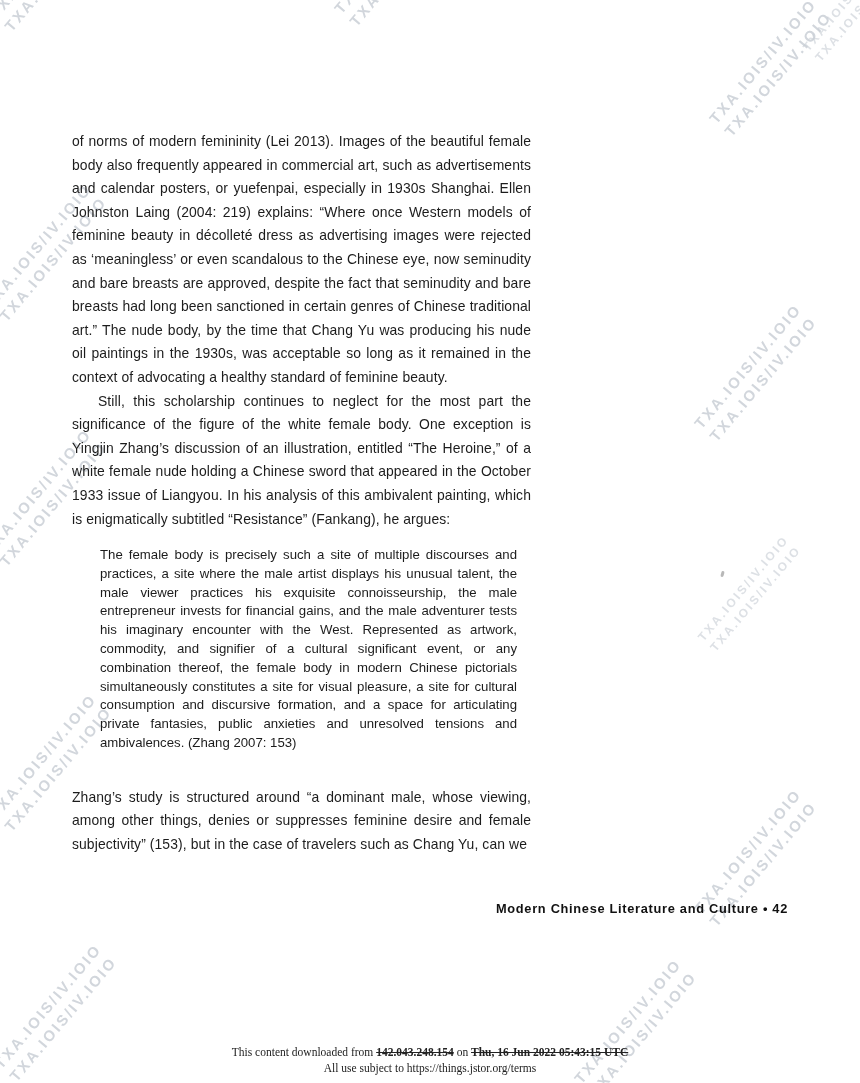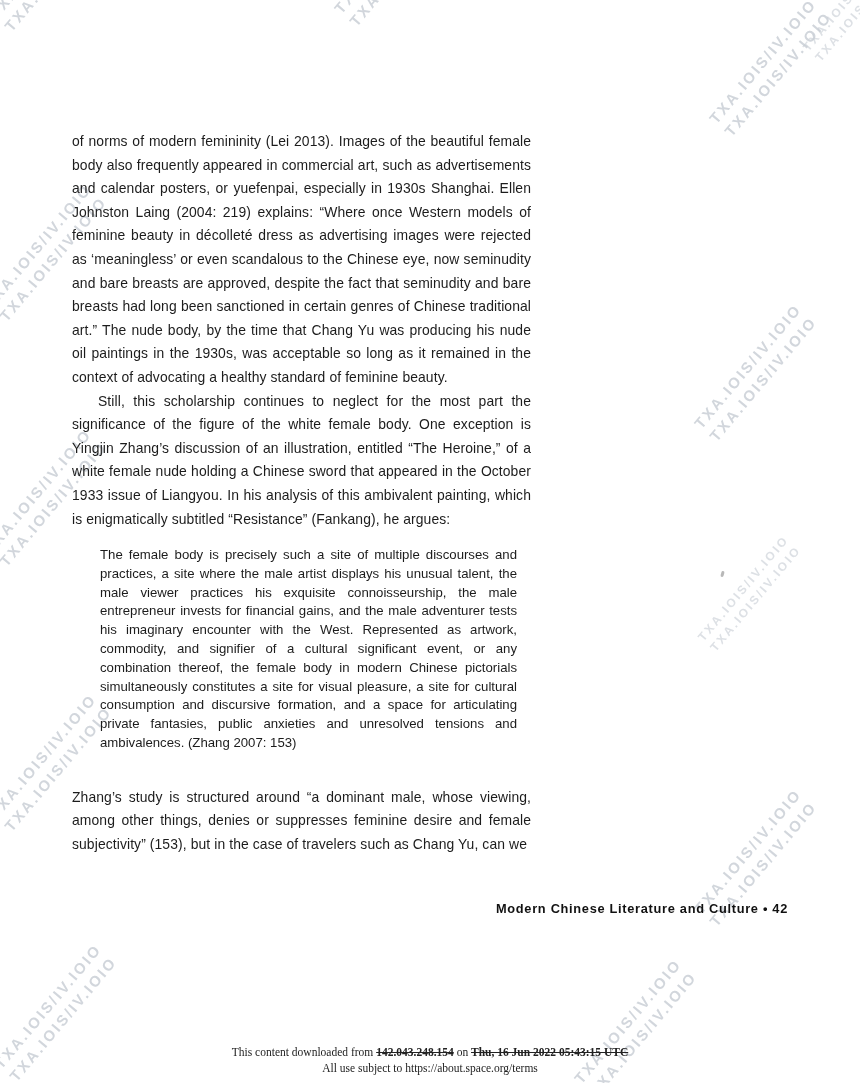--- a/index.html
+++ b/index.html
@@ -120,15 +120,15 @@
   <div class="content">
       <div class="para"><span>of norms of modern femininity (Lei 2013). Images of the beautiful female body also frequently appeared in commercial art, such as advertisements and calendar posters, or </span><span class="it">yuefenpai</span><span>, especially in 1930s Shanghai. Ellen Johnston Laing (2004: 219) explains: “Where once Western models of feminine beauty in décolleté dress as advertising images were rejected as ‘meaningless’ or even scandalous to the Chinese eye, now seminudity and bare breasts are approved, despite the fact that seminudity and bare breasts had long been sanctioned in certain genres of Chinese traditional art.” The nude body, by the time that Chang Yu was producing his nude oil paintings in the 1930s, was acceptable so long as it remained in the context of advocating a healthy standard of feminine beauty.</span></div>
       <div class="para indent"><span>Still, this scholarship continues to neglect for the most part the significance of the figure of the white female body. One exception is Yingjin Zhang’s discussion of an illustration, entitled “The Heroine,” of a white female nude holding a Chinese sword that appeared in the October 1933 issue of </span><span class="it">Liangyou</span><span>. In his analysis of this ambivalent painting, which is enigmatically subtitled “Resistance” (</span><span class="it">Fankang</span><span>), he argues:</span></div>
       <div class="quote"><span>The female body is precisely such a site of multiple discourses and practices, a site where the male artist displays his unusual talent, the male viewer practices his exquisite connoisseurship, the male entrepreneur invests for financial gains, and the male adventurer tests his imaginary encounter with the West. Represented as artwork, commodity, and signifier of a cultural significant event, or any combination thereof, the female body in modern Chinese pictorials simultaneously constitutes a site for visual pleasure, a site for cultural consumption and discursive formation, and a space for articulating private fantasies, public anxieties and unresolved tensions and ambivalences. (Zhang 2007: 153)</span></div>
       <div class="para"><span>Zhang’s study is structured around “a dominant male, whose viewing, among other things, denies or suppresses feminine desire and female subjectivity” (153), but in the case of travelers such as Chang Yu, can we</span></div>
     </div>
 
   <div class="journal-line"><span>Modern Chinese Literature and Culture</span><span> • </span><span>42</span></div>
 
   <div class="dl dl-top"><span>This content downloaded from </span><span class="redacted">142.043.248.154</span><span> on </span><span class="redacted">Thu, 16 Jun 2022 05:43:15 UTC</span></div>
-  <div class="dl dl-terms">All use subject to https://about.space.org/terms</div>
+  <div class="dl dl-terms">All use subject to https://things.jstor.org/terms</div>
 
 </div>
 
 </body></html>

